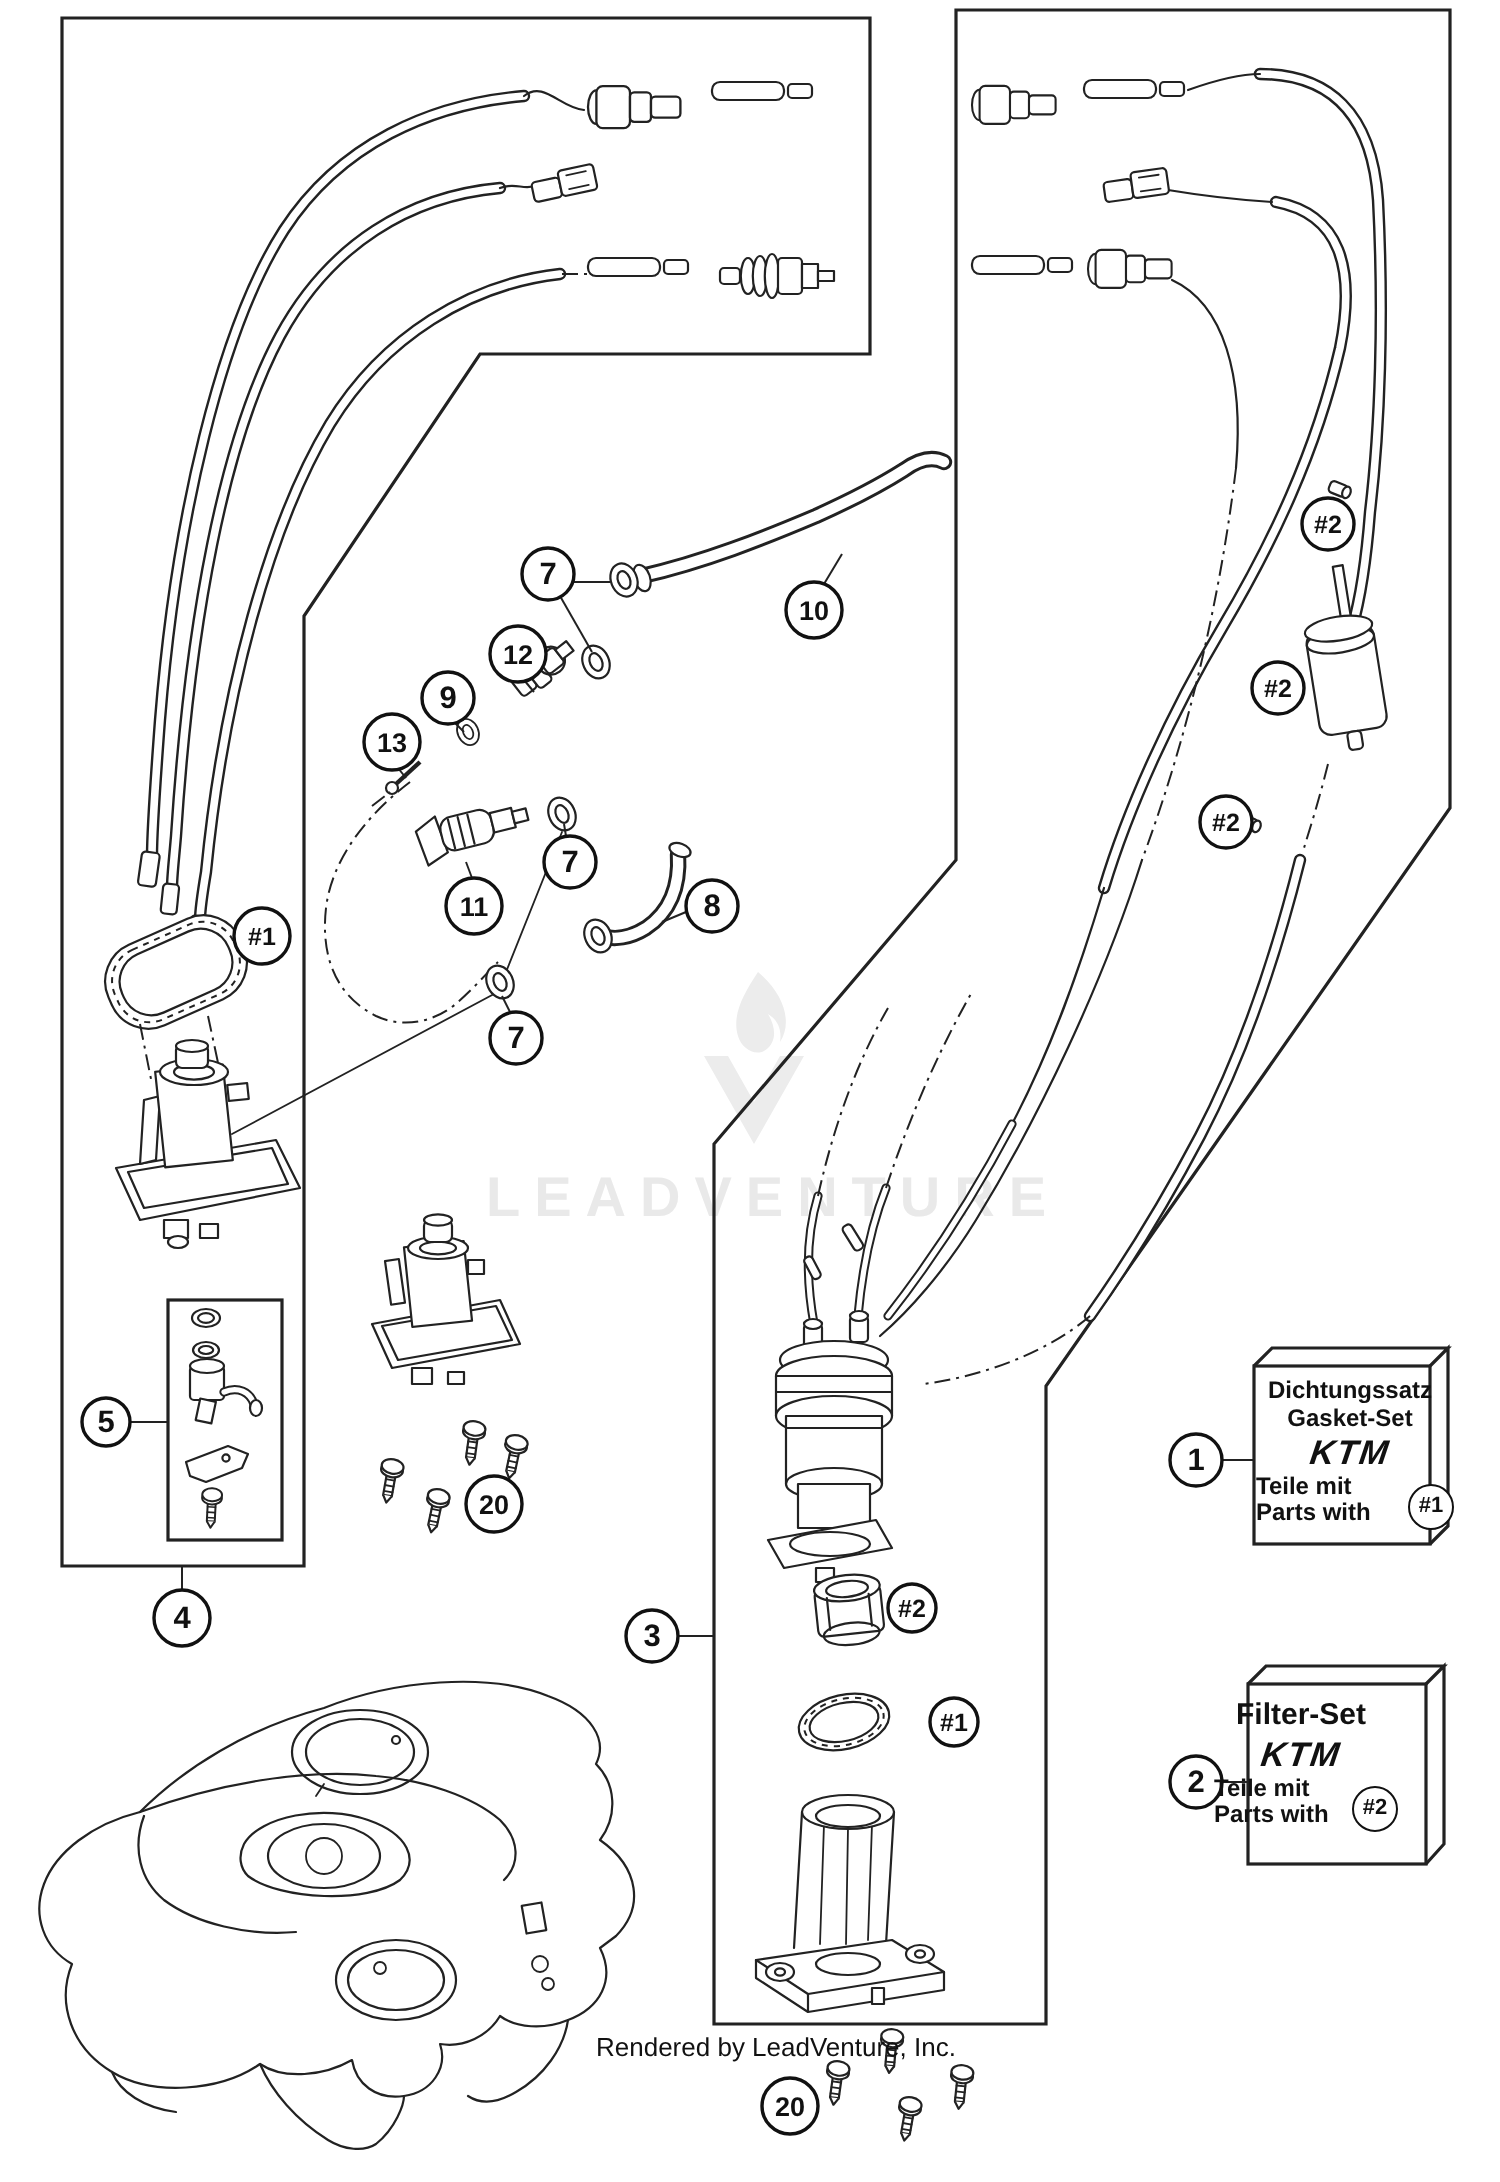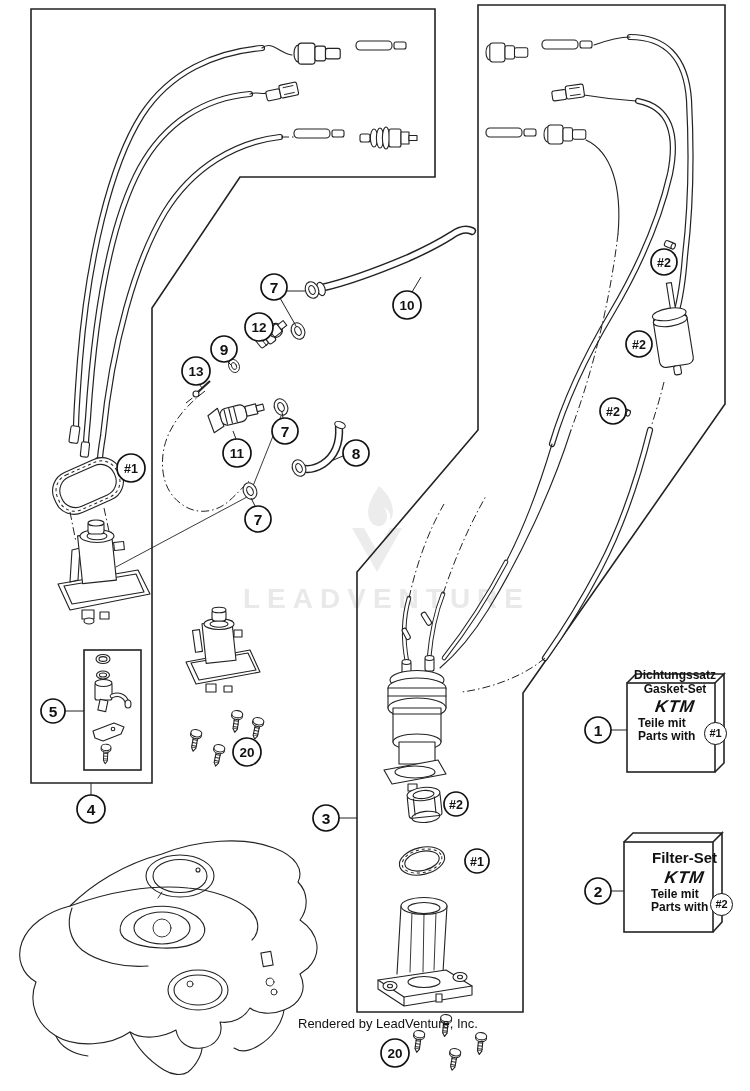--- a/index.html
+++ b/index.html
@@ -23,21 +23,21 @@
   .wmk{fill:#ececec;}
   .callout circle{fill:#fff;stroke:#111;stroke-width:1.7;}
   .callout text{fill:#111;font-weight:700;}
   .leader{stroke:#222;stroke-width:1;fill:none;}
   
   .kitbox{position:absolute;box-sizing:border-box;text-align:center;color:#111;padding-top:4px;}
   .kb-line{font-weight:700;font-size:12px;line-height:13.5px;}
   .kb-line.big{font-size:15px;line-height:18px;margin-top:3px;}
   .kb-brand{font-weight:900;font-style:italic;font-size:17px;line-height:18px;margin:2px 0 1px;
             transform:skewX(-8deg);letter-spacing:1px;}
-  .kb-note{position:relative;text-align:left;padding-left:11px;font-weight:700;font-size:12px;line-height:13px;}
+  .kb-note{position:relative;text-align:left;padding-left:1px;font-weight:700;font-size:12px;line-height:13px;}
   .kb-badge{position:absolute;right:-4px;bottom:-2px;width:21px;height:21px;border:1.7px solid #111;
             border-radius:50%;background:#fff;font-weight:700;font-size:11px;line-height:21px;text-align:center;}
   .credit{position:absolute;left:298px;top:1016px;font-size:13px;color:#111;}
 </style>
 </head>
 <body>
 
 <div class="stage">
 <svg width="750" height="1091" viewBox="0 0 750 1091">
   <defs>
@@ -434,32 +434,32 @@
           <circle cx="456" cy="804" r="12"></circle>
           <text x="456" y="804.5" text-anchor="middle" dominant-baseline="central" font-size="12.5">#2</text>
         </g>
         <g class="callout">
           <circle cx="477" cy="861" r="12"></circle>
           <text x="477" y="861.5" text-anchor="middle" dominant-baseline="central" font-size="12.5">#1</text>
         </g>
       </g>
 </svg>
 
-  <div class="kitbox" style="left:627px;top:665px;width:96px;height:89px">
+  <div class="kitbox" style="left:627px;top:685px;width:96px;height:89px">
     <div class="kb-line">Dichtungssatz</div>
     <div class="kb-line">Gasket-Set</div>
     <div class="kb-brand">KTM</div>
     <div class="kb-note">
       <span>Teile mit</span><br>
       <span>Parts with</span>
       <span class="kb-badge">#1</span>
     </div>
   </div>
 
-  <div class="kitbox" style="left:640px;top:842px;width:89px;height:90px">
+  <div class="kitbox" style="left:606px;top:842px;width:89px;height:90px">
     <div class="kb-line big">Filter-Set</div>
     <div class="kb-brand">KTM</div>
     <div class="kb-note">
       <span>Teile mit</span><br>
       <span>Parts with</span>
       <span class="kb-badge">#2</span>
     </div>
   </div>
 
   <div class="credit">Rendered by LeadVenture, Inc.</div>

